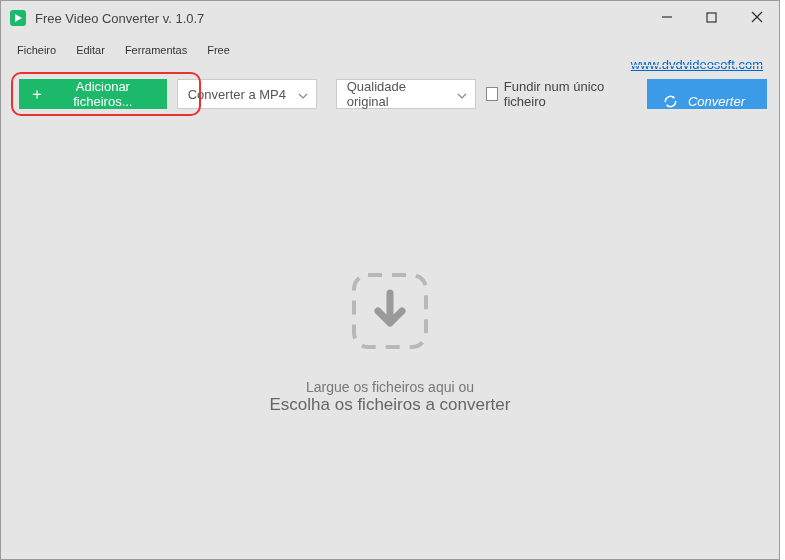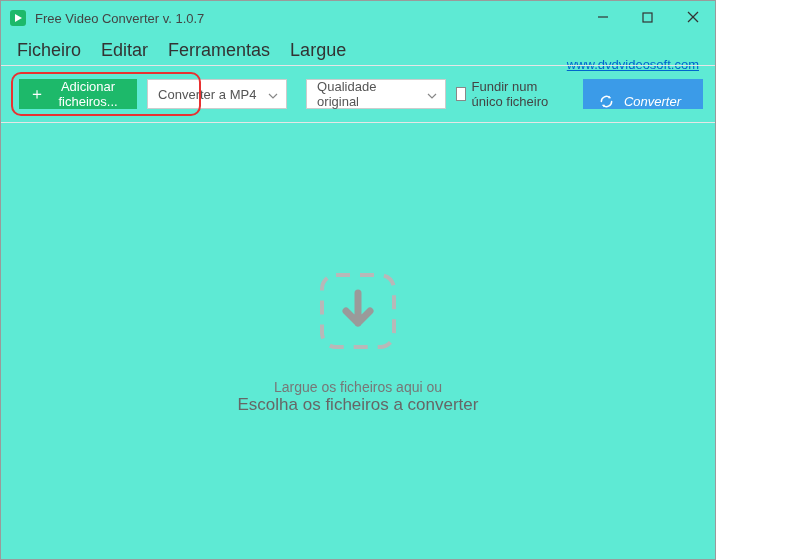--- a/index.html
+++ b/index.html
@@ -1,28 +1,28 @@
 <!DOCTYPE html>
 <html><head>
   <meta charset="utf-8">
   <style>
     * { box-sizing: border-box; margin: 0; padding: 0; }
     body { font-family: "Segoe UI", Tahoma, sans-serif; font-size: 13px; color: #333; background: #fff; }
-    .window { width: 716px; height: 560px; border: 1px solid #9a9a9a; display: flex; flex-direction: column; background: #5eead4; }
+    .window { width: 780px; height: 560px; border: 1px solid #9a9a9a; display: flex; flex-direction: column; background: #e5e5e5; }
 
     
     .titlebar { display: flex; align-items: center; height: 34px; padding: 0 0 0 8px; }
     .titlebar .app-icon { width: 18px; height: 18px; margin-right: 8px; }
     .titlebar .title { flex: 0 0 auto; font-size: 13px; color: #444; }
     .titlebar .spacer { flex: 1; }
     .titlebar .winbtn { width: 45px; height: 30px; display: flex; align-items: center; justify-content: center; cursor: pointer; }
 
     
     .menubar { display: flex; align-items: center; height: 30px; padding: 0 6px; }
-    .menubar .menuitem { padding: 4px 10px; font-size: 18px; color: #333; cursor: pointer; text-align: center; }
+    .menubar .menuitem { padding: 4px 10px; font-size: 11px; color: #333; cursor: pointer; text-align: center; }
     .menubar .spacer { flex: 1; }
     .menubar .link { color: #0066cc; text-decoration: underline; font-size: 13px; padding-right: 10px; cursor: pointer; margin-top: 28px; }
 
     .divider { height: 1px; background: #e6e6e6; width: 100%; }
 
     
     .toolbar { display: flex; align-items: center; height: 56px; padding: 0 12px; gap: 10px; position: relative; }
 
     .highlight-box { position: absolute; left: 10px; top: 6px; width: 190px; height: 44px; border: 2.5px solid #e83131; border-radius: 10px; pointer-events: none; }
 
@@ -81,21 +81,21 @@
             <line x1="11" y1="1" x2="1" y2="11" stroke="#333" stroke-width="1.2"></line>
           </svg>
       </span>
     </div>
   </div>
 
   <div class="menubar">
     <span class="menuitem">Ficheiro</span>
     <span class="menuitem">Editar</span>
     <span class="menuitem">Ferramentas</span>
-    <span class="menuitem">Largue</span>
+    <span class="menuitem">Free</span>
     <span class="spacer"></span>
     <a class="link">www.dvdvideosoft.com</a>
   </div>
 
   <div class="divider"></div>
 
   <div class="toolbar">
     <div class="highlight-box"></div>
 
     <button class="btn-green">

